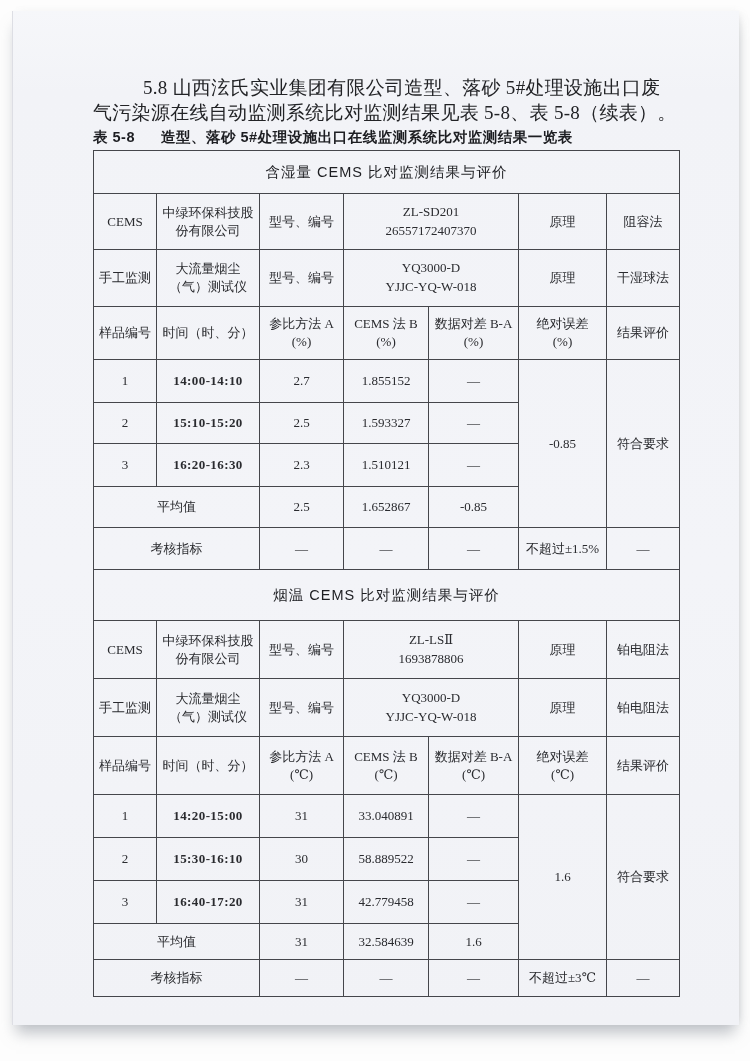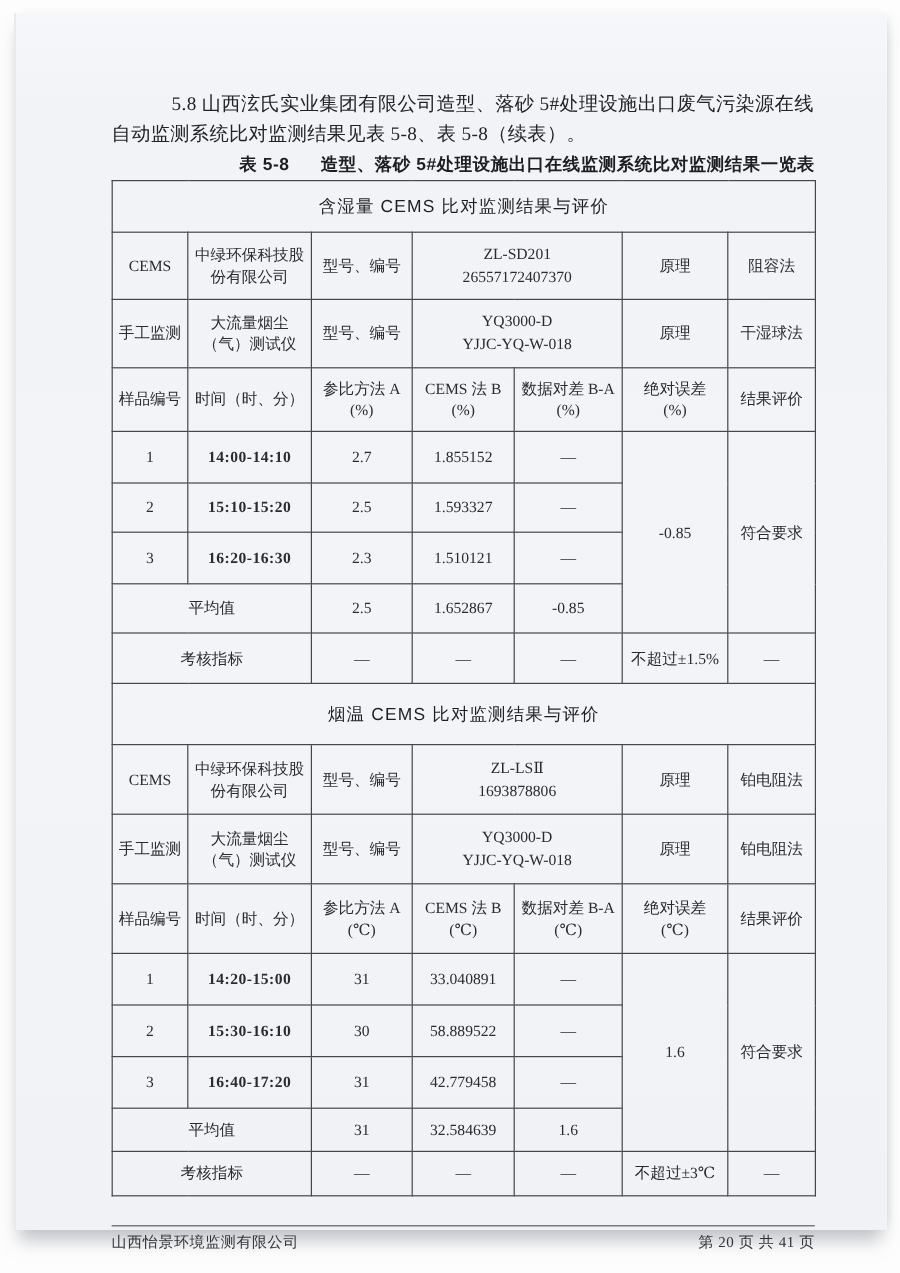--- a/index.html
+++ b/index.html
@@ -10,26 +10,26 @@
   .paper{
     position:absolute;left:12px;top:11px;width:727px;height:1014px;
     background:linear-gradient(180deg,#f6f7fa 0%,#f2f3f7 8%,#f3f4f8 55%,#f1f2f6 100%);
     border-left:1px solid #dddee4;
     box-shadow:0 12px 14px -4px rgba(140,145,155,0.55), 4px 0 8px -4px rgba(160,162,170,0.35);
     box-sizing:border-box;
     padding-top:64px;
   }
   .intro{
     width:586px;margin:0 0 0 80px;
-    font-size:16px;line-height:25px;color:#222326;
+    font-size:19px;line-height:25px;color:#222326;
     text-indent:50px;letter-spacing:0.3px;
   }
   .caption{
     width:586px;margin:3px 0 3px 80px;
-    text-align:right;font-family:"Liberation Sans","DejaVu Sans",sans-serif;
+    text-align:left;font-family:"Liberation Sans","DejaVu Sans",sans-serif;
     font-weight:bold;font-size:14.5px;color:#1d1e22;letter-spacing:0.5px;
   }
   .caption .cap-label{margin-right:26px;}
   table.cmp{
     margin-left:80px;border-collapse:collapse;table-layout:fixed;width:586px;
     font-size:13px;color:#2a2b2f;
   }
   table.cmp td{
     border:1px solid #45464b;text-align:center;vertical-align:middle;
     padding:1px 2px;overflow:hidden;
@@ -238,19 +238,15 @@
           <td colspan="2">考核指标</td>
           <td>—</td>
           <td>—</td>
           <td>—</td>
           <td>不超过±3℃</td>
           <td>—</td>
         </tr>
       </tbody>
     </table>
 
-    <div class="footer">
-      <span>山西怡景环境监测有限公司</span>
-      <span>第 20 页 共 41 页</span>
-    </div>
 
   </div>
 </div>
 
 </body></html>

